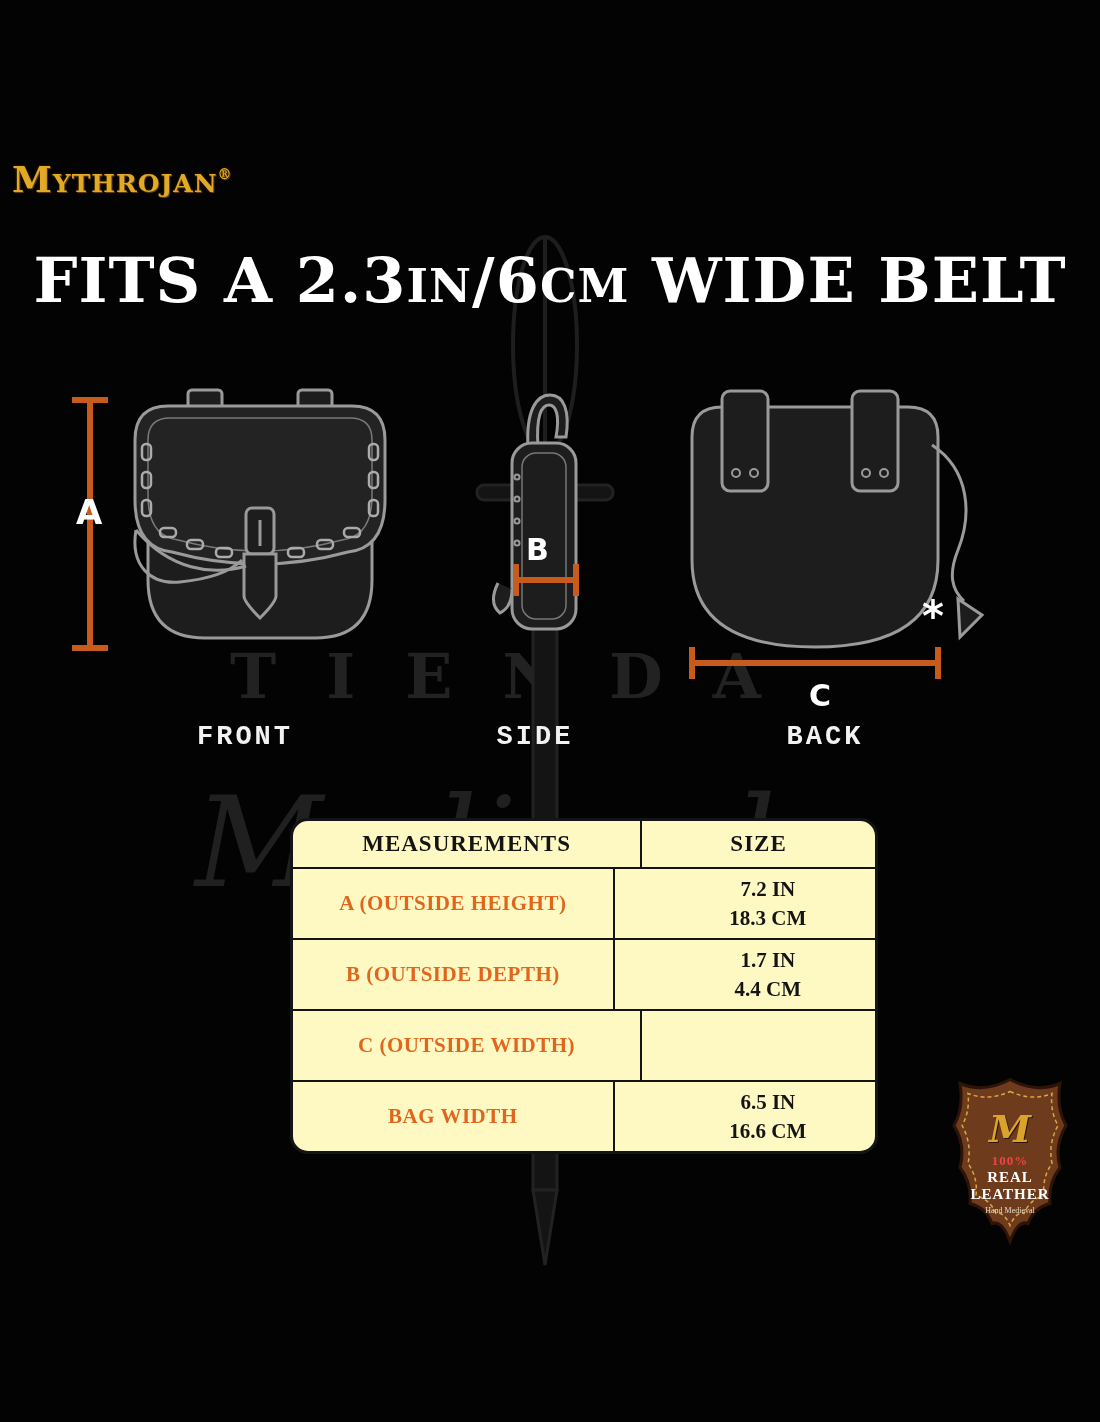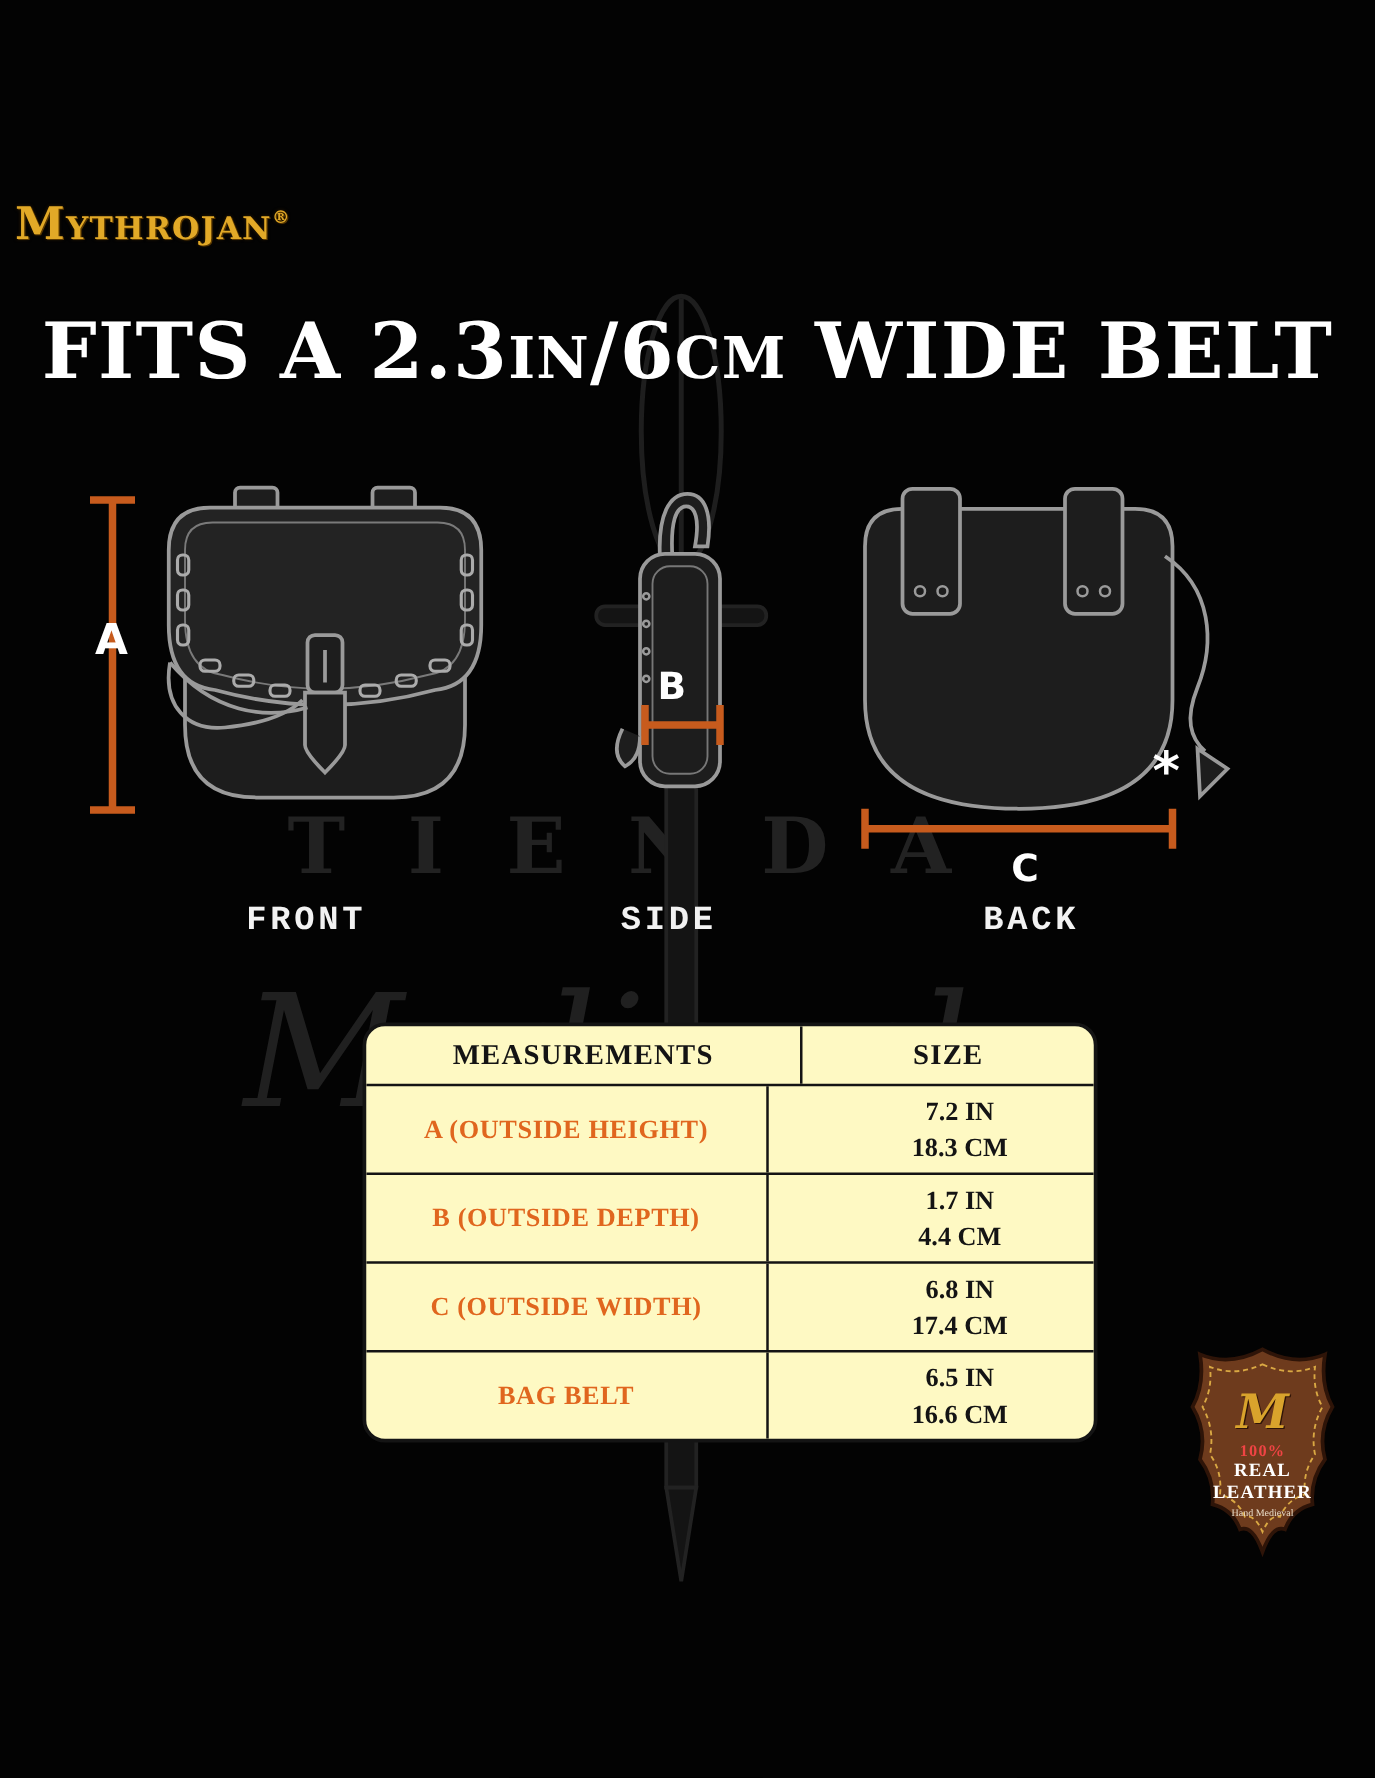--- a/index.html
+++ b/index.html
@@ -232,28 +232,24 @@
         </div>
       <div class="t-right">
         <span class="size-line">1.7 IN</span>
         <span class="size-line">4.4 CM</span>
       </div>
     </div>
     <div class="t-row">
       <div class="t-left">
           <span class="row-label">C (OUTSIDE WIDTH)</span>
         </div>
-      <div class="t-right">
-        <span class="size-line">6.8 IN</span>
-        <span class="size-line">17.4 CM</span>
-      </div>
-    </div>
-    <div class="t-row">
-      <div class="t-left">
-          <span class="row-label">BAG BELT</span>
+    </div>
+    <div class="t-row">
+      <div class="t-left">
+          <span class="row-label">BAG WIDTH</span>
         </div>
       <div class="t-right">
         <span class="size-line">6.5 IN</span>
         <span class="size-line">16.6 CM</span>
       </div>
     </div>
   </div>
 
   <div class="badge">
     <svg viewBox="0 0 124 175">

